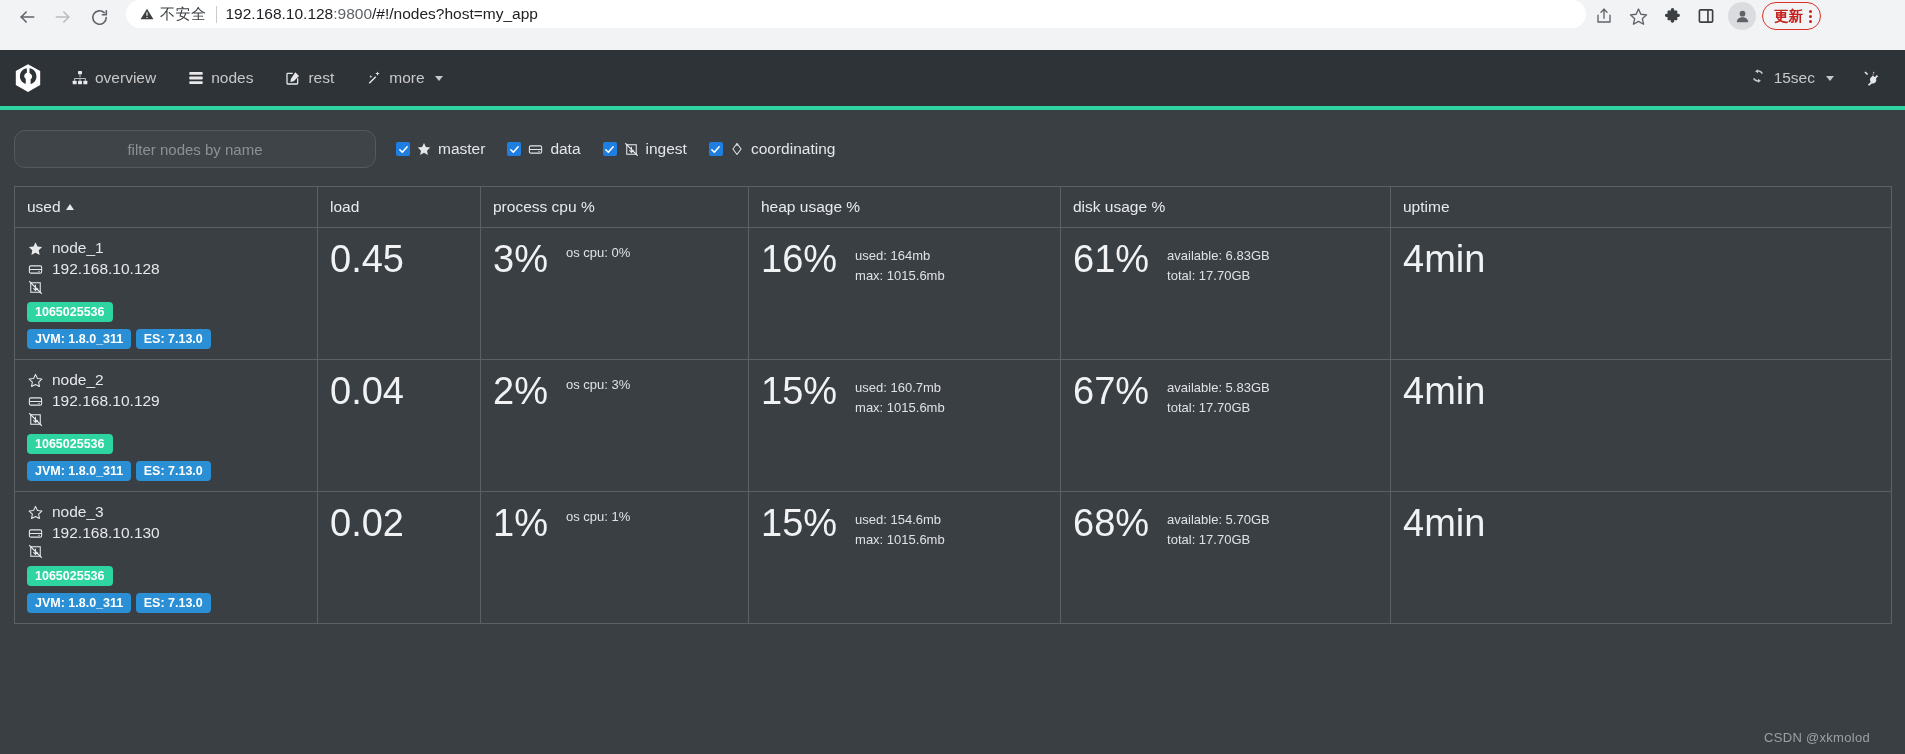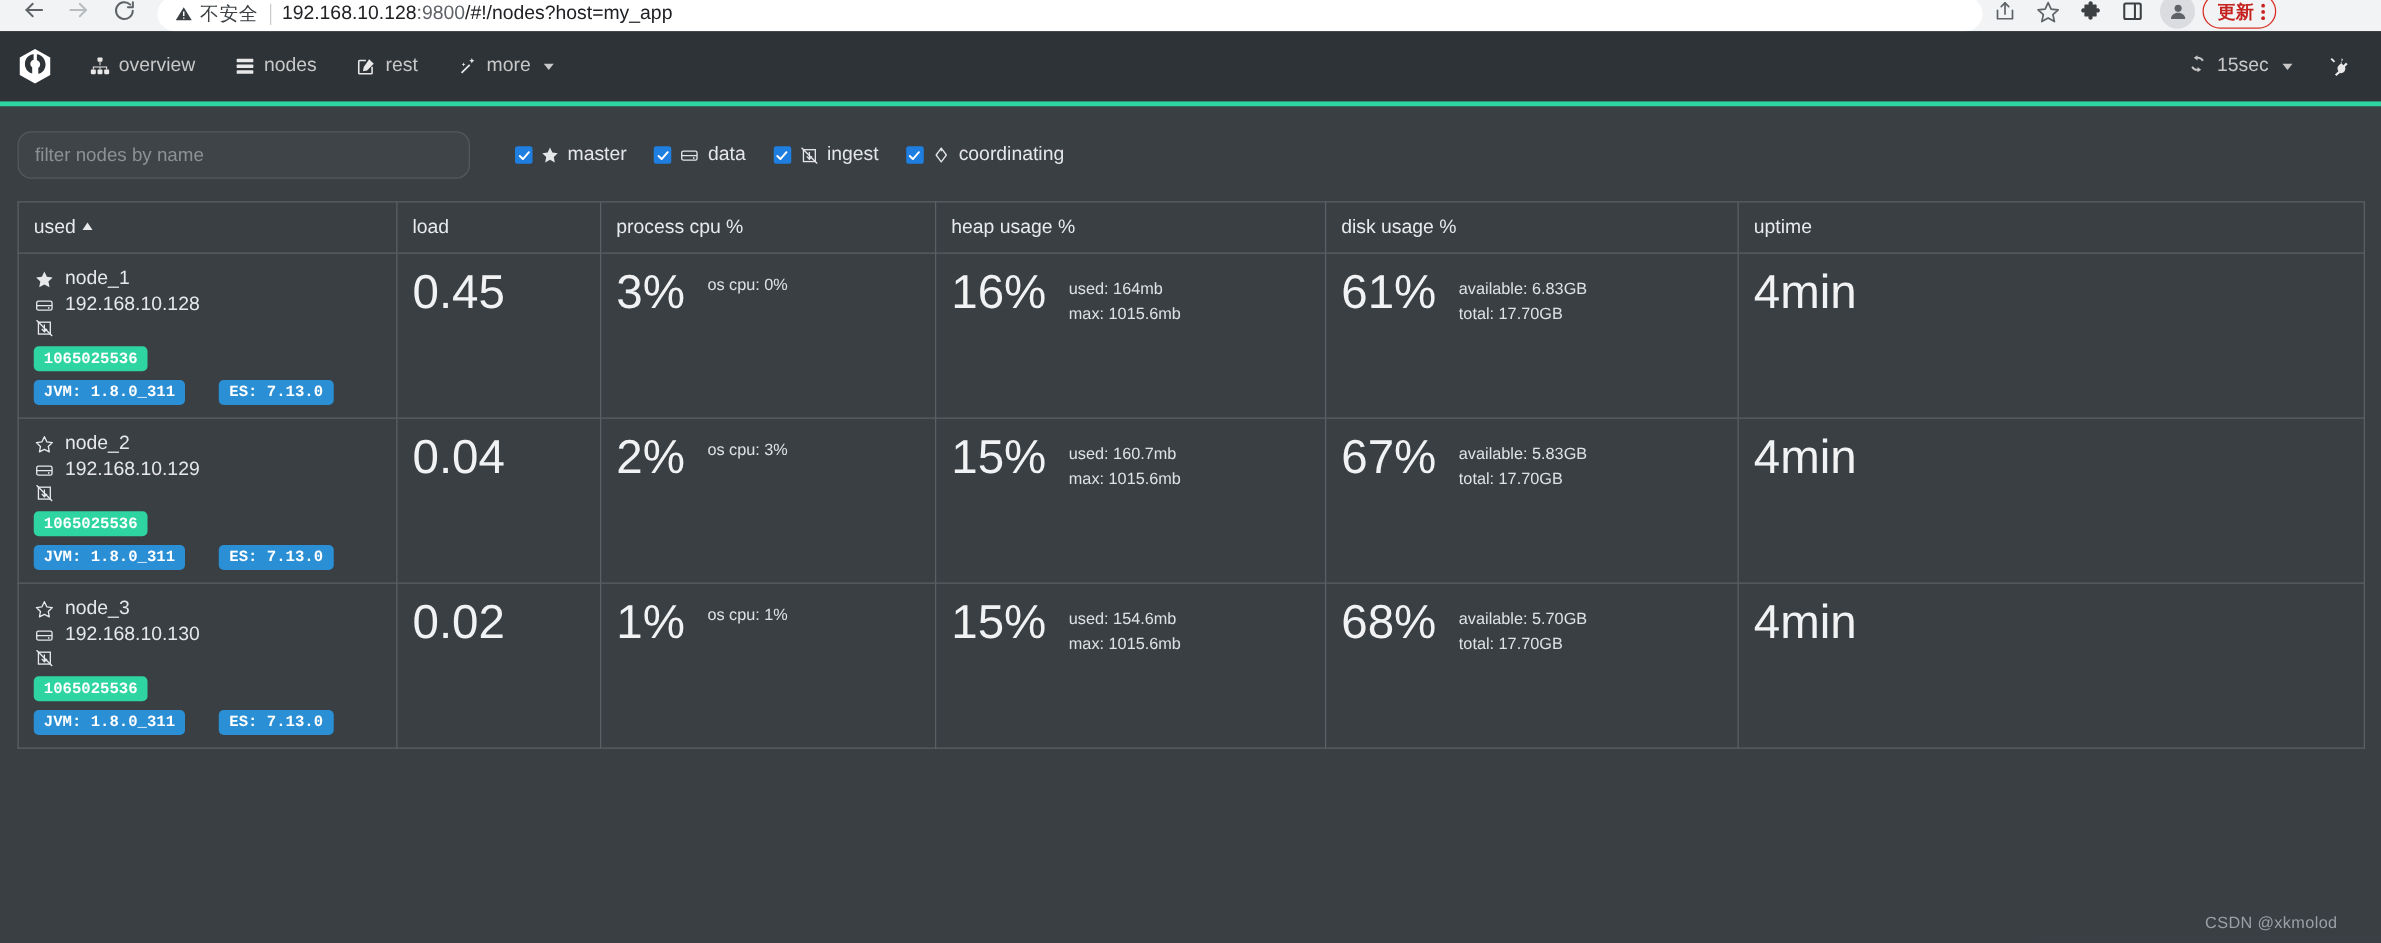--- a/index.html
+++ b/index.html
@@ -7,24 +7,24 @@
   html, body {
     margin: 0; padding: 0;
     width: 1905px; height: 754px;
     overflow: hidden;
     font-family: "Liberation Sans", sans-serif;
     background: #3a3f44;
   }
 
   
   .browser-bar {
-    height: 25px;
+    height: 50px;
     background: #f1f3f4;
     display: flex;
-    align-items: flex-end;
+    align-items: flex-start;
     padding: 0 10px;
     gap: 2px;
     position: relative;
   }
   .nav-btn {
     width: 34px; height: 34px;
     display: flex; align-items: center; justify-content: center;
     border-radius: 50%;
     color: #5f6368;
     flex: 0 0 auto;
@@ -160,28 +160,29 @@
     width: 362px;
     height: 38px;
     background: #3f4448;
     border: 1px solid #55595c;
     border-radius: 11px;
     color: #cfd2d4;
     font-size: 15px;
     padding: 0 13px;
     outline: none;
     font-family: "Liberation Sans", sans-serif;
+    text-align: center;
   }
   .filter-input::placeholder { color: #8d9195; }
 
   .role-filters {
     display: flex;
     align-items: center;
     gap: 22px;
-    margin-left: 36px;
+    margin-left: 20px;
   }
   .role-filter { display: flex; align-items: center; gap: 7px; color: #e4e6e8; font-size: 15.5px; white-space: nowrap; }
   .cb {
     width: 14px; height: 14px;
     background: #1f7fe0;
     border-radius: 2px;
     display: flex; align-items: center; justify-content: center;
     flex: 0 0 auto;
   }
   .cb svg { display: block; }
@@ -233,22 +234,21 @@
   }
   .name-line .glyph { display: flex; align-items: center; width: 16px; justify-content: center; color: #e6e8ea; }
   .badges { margin-top: 7px; }
   .badge {
     display: inline-block;
     font-size: 12.5px;
     font-weight: bold;
     color: #ffffff;
     border-radius: 4px;
     padding: 3px 8px;
-    margin-right: 23px;
-    font-family: Liberation Mono, monospace;
+    margin-right: 0;
   }
   .badge.green { background: #2fd5a0; }
   .badge.blue  { background: #2a8fd4; }
   .badges.row2 { margin-top: 7px; }
 
   
   .big-num {
     font-size: 38px;
     color: #f0f2f3;
     line-height: 42px;

